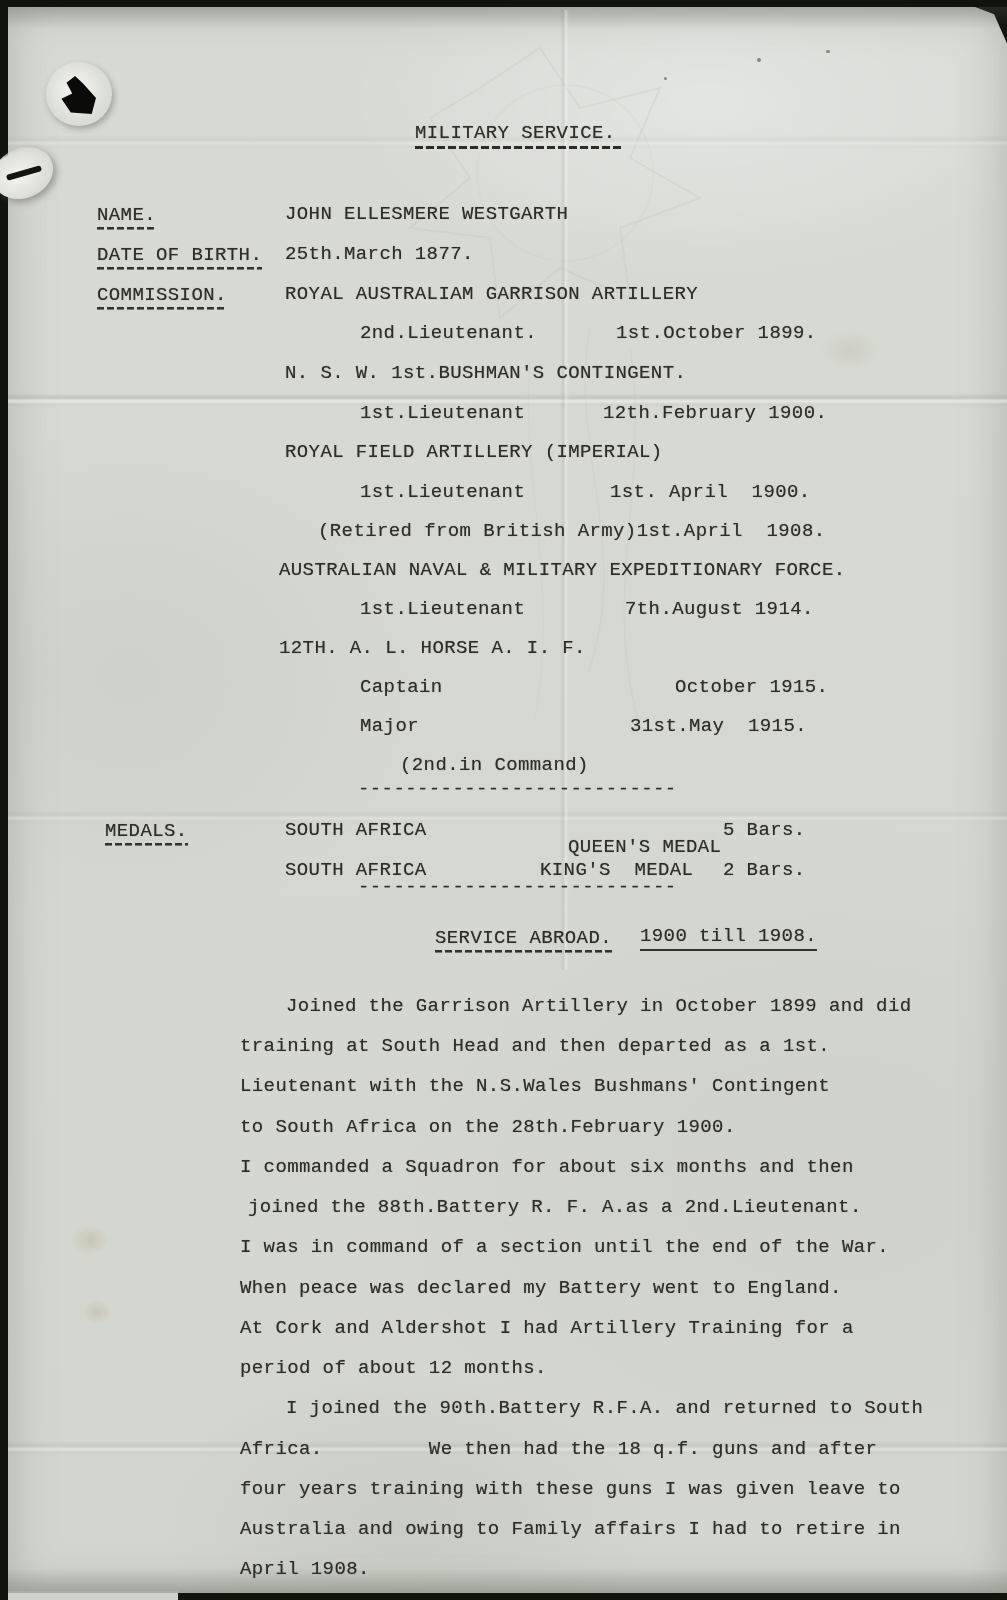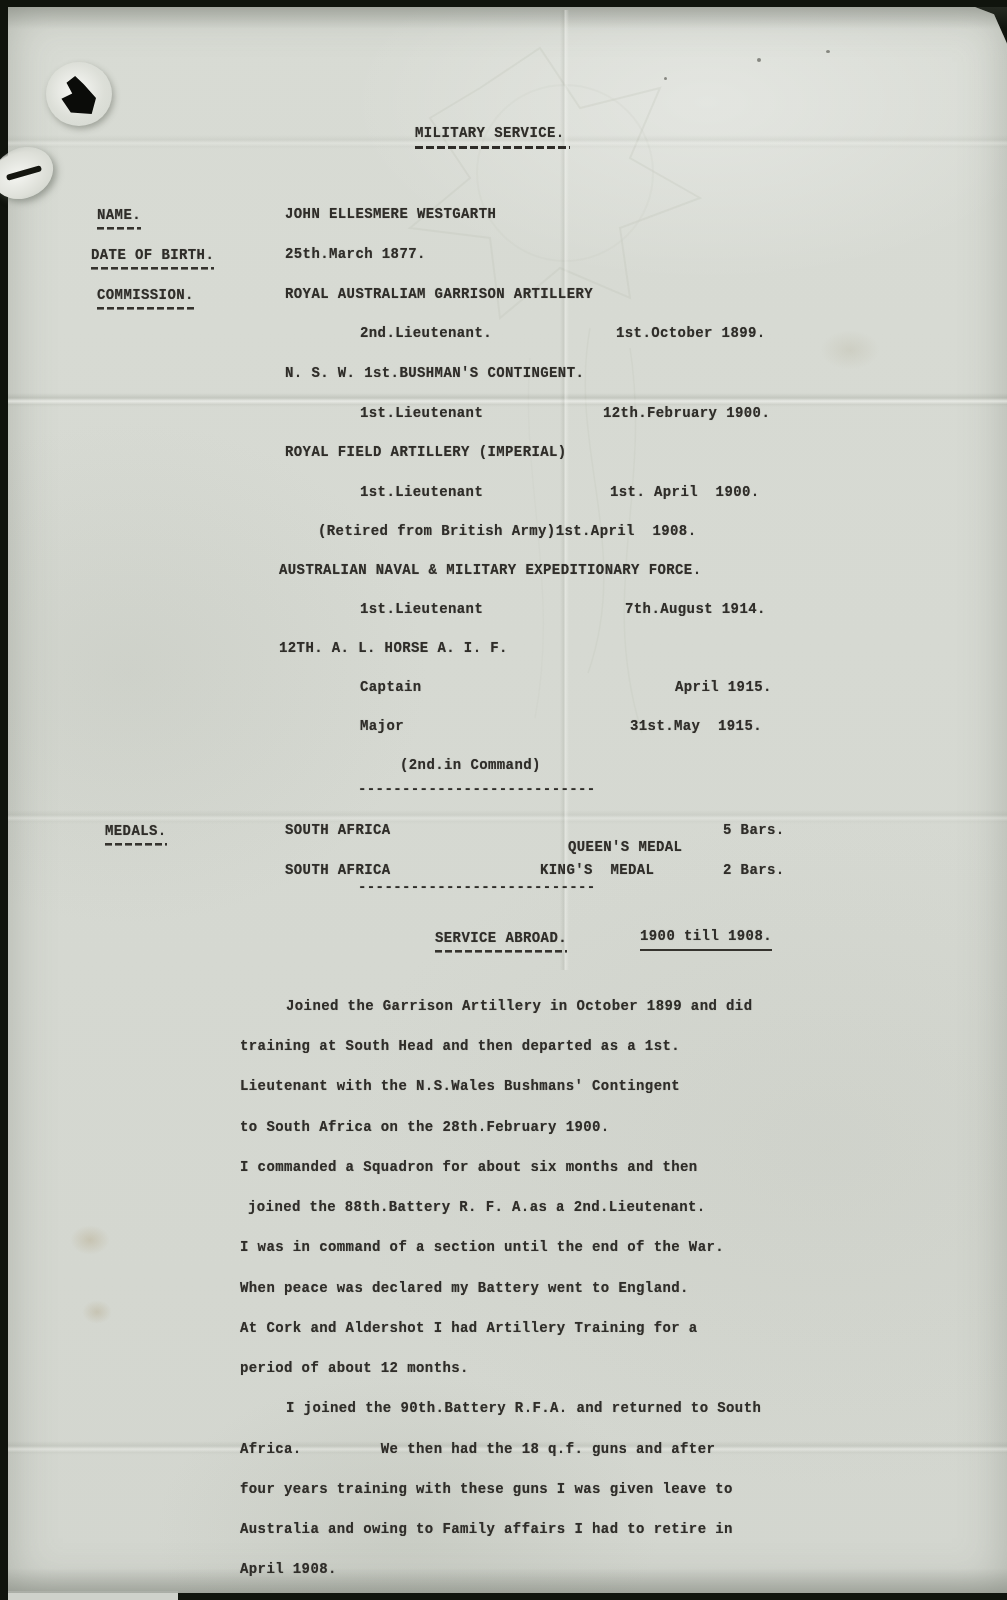--- a/index.html
+++ b/index.html
@@ -23,24 +23,23 @@
   .shade-top{position:absolute;left:8px;top:7px;width:999px;height:22px;
     background:linear-gradient(180deg, rgba(85,90,80,0.30), transparent);}
   .shade-bottom{position:absolute;left:8px;top:1568px;width:999px;height:25px;
     background:linear-gradient(0deg, rgba(100,105,95,0.35), transparent);}
   .crease{position:absolute;left:8px;width:999px;pointer-events:none;}
   .crease-h{height:14px;background:linear-gradient(180deg, transparent,
     rgba(120,125,113,0.20) 35%, rgba(246,247,243,0.55) 58%, rgba(140,145,133,0.10) 82%, transparent);}
   .crease-v{position:absolute;top:10px;width:9px;height:960px;
     background:linear-gradient(90deg, transparent, rgba(130,135,123,0.16) 40%, rgba(244,245,241,0.4) 60%, transparent);}
   .line{
-    position:absolute;font-size:14px;line-height:22px;color:#2f2d29;
+    position:absolute;font-size:19px;line-height:22px;color:#2f2d29;
     letter-spacing:0.4px;white-space:pre;
     text-shadow:0 0 0.8px rgba(45,43,39,0.55);
-    font-weight:bold;
   }
   .u-dash{padding-bottom:4px;background-image:repeating-linear-gradient(90deg,#35332e 0 7px,transparent 7px 10px);
     background-size:100% 2.6px;background-repeat:no-repeat;background-position:0 100%;}
   .u-dash-title{padding-bottom:5px;padding-right:5px;
     background-image:repeating-linear-gradient(90deg,#2e2c28 0 8px,transparent 8px 11px);
     background-size:100% 3.2px;background-repeat:no-repeat;background-position:0 100%;}
   .u-solid{border-bottom:2px solid #35332e;padding-bottom:2px;}
   .indent{padding-left:46px;}
   .hole-halo{position:absolute;left:46px;top:62px;width:66px;height:64px;border-radius:50%;
     background:radial-gradient(ellipse at 45% 45%, rgba(250,250,247,0.95), rgba(225,227,220,0.55) 55%, transparent 75%);
@@ -89,21 +88,21 @@
 <div class="speck" style="left:664px;top:77px;width:3px;height:3px;"></div>
 <div class="stain" style="left:70px;top:1225px;width:40px;height:30px;background:radial-gradient(rgba(165,145,100,0.28),transparent 70%);"></div>
 <div class="stain" style="left:82px;top:1300px;width:30px;height:24px;background:radial-gradient(rgba(160,140,95,0.25),transparent 70%);"></div>
 <div class="stain" style="left:820px;top:330px;width:60px;height:40px;background:radial-gradient(rgba(150,140,105,0.15),transparent 70%);"></div>
 
 <div class="line u-dash-title" style="left:415px;top:122px;">MILITARY SERVICE.</div>
 
 <div class="line u-dash" style="left:97px;top:204px;">NAME.</div>
 <div class="line" style="left:285px;top:203px;">JOHN ELLESMERE WESTGARTH</div>
 
-<div class="line u-dash" style="left:91px;top:244px;">DATE OF BIRTH.</div>
+<div class="line u-dash" style="left:97px;top:244px;">DATE OF BIRTH.</div>
 <div class="line" style="left:285px;top:243px;">25th.March 1877.</div>
 
 <div class="line u-dash" style="left:97px;top:284px;">COMMISSION.</div>
 <div class="line" style="left:285px;top:283px;">ROYAL AUSTRALIAM GARRISON ARTILLERY</div>
 
 <div class="line" style="left:360px;top:322px;">2nd.Lieutenant.</div>
 <div class="line" style="left:616px;top:322px;">1st.October 1899.</div>
 
 <div class="line" style="left:285px;top:362px;">N. S. W. 1st.BUSHMAN'S CONTINGENT.</div>
 <div class="line" style="left:360px;top:402px;">1st.Lieutenant</div>
@@ -113,21 +112,21 @@
 <div class="line" style="left:360px;top:481px;">1st.Lieutenant</div>
 <div class="line" style="left:610px;top:481px;">1st. April  1900.</div>
 <div class="line" style="left:318px;top:520px;">(Retired from British Army)1st.April  1908.</div>
 
 <div class="line" style="left:279px;top:559px;">AUSTRALIAN NAVAL &amp; MILITARY EXPEDITIONARY FORCE.</div>
 <div class="line" style="left:360px;top:598px;">1st.Lieutenant</div>
 <div class="line" style="left:625px;top:598px;text-align:center;">7th.August 1914.</div>
 
 <div class="line" style="left:279px;top:637px;">12TH. A. L. HORSE A. I. F.</div>
 <div class="line" style="left:360px;top:676px;">Captain</div>
-<div class="line" style="left:675px;top:676px;">April 1915.</div>
+<div class="line" style="left:675px;top:676px;">October 1915.</div>
 <div class="line" style="left:360px;top:715px;">Major</div>
 <div class="line" style="left:630px;top:715px;">31st.May  1915.</div>
 <div class="line" style="left:400px;top:754px;">(2nd.in Command)</div>
 
 <div class="line" style="left:358px;top:778px;">---------------------------</div>
 
 <div class="line u-dash" style="left:105px;top:820px;">MEDALS.</div>
 <div class="line" style="left:285px;top:819px;">SOUTH AFRICA</div>
 <div class="line" style="left:540px;top:836px;margin-left:28px;">QUEEN'S MEDAL</div>
 <div class="line" style="left:723px;top:819px;">5 Bars.</div>

